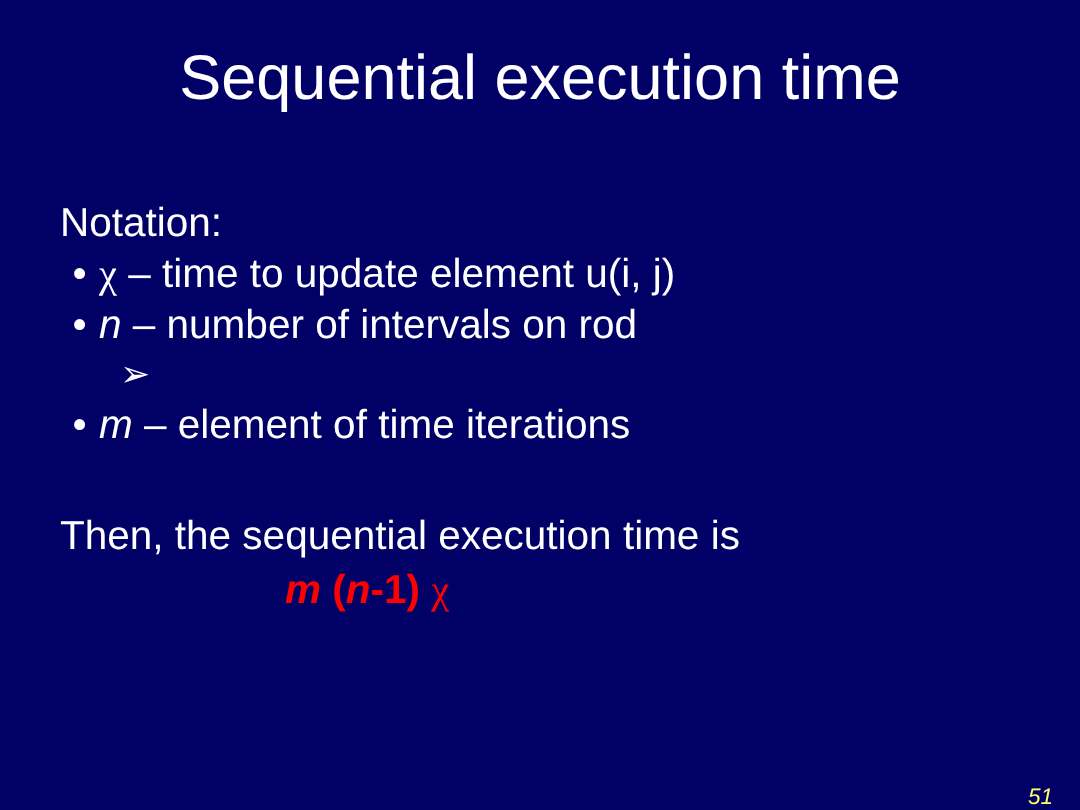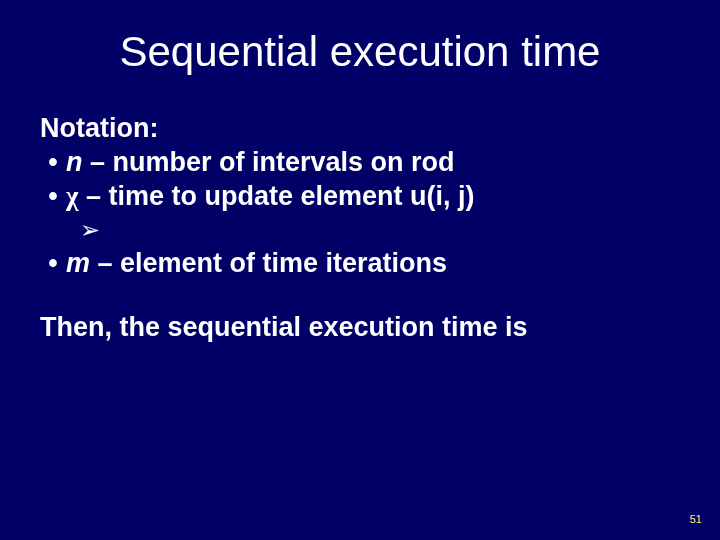--- a/index.html
+++ b/index.html
@@ -19,31 +19,30 @@
     box-sizing: border-box;
     padding: 28px 40px 0 40px;
     width: 720px;
     height: 540px;
     position: relative;
   }
   .title {
     font-size: 42px;
     color: #ffffff;
     text-align: center;
-    margin: 0 0 36px 0;
+    margin: 0 0 56px 0;
     font-weight: normal;
   }
   .body-text {
     font-size: 27px;
     line-height: 1.25;
   }
   .row {
     display: flex;
     align-items: center;
-    font-weight: bold;
   }
   .bullet-dot::before {
     content: "•";
     display: inline-block;
     width: 26px;
     text-align: center;
   }
   .sub-row {
     display: flex;
     align-items: baseline;
@@ -54,76 +53,80 @@
   }
   .sub-row .arrow {
     display: inline-block;
     margin-right: 2px;
     font-size: 24px;
     color: #ffffff;
   }
   .ital { font-style: italic; }
   .chi { font-family: "Times New Roman", serif; }
   .then-block {
-    margin-top: 30px;
+    margin-top: 40px;
   }
   .formula {
     color: #ff0000;
     font-weight: bold;
     font-size: 27px;
     margin-left: 150px;
     margin-top: 2px;
   }
   .formula .chi { font-weight: normal; font-style: normal; }
   .page-num {
     position: absolute;
     right: 18px;
-    bottom: 15px;
+    bottom: 0;
     color: #ffff66;
-    font-size: 11px;
+    font-size: 15px;
+    font-style: italic;
   }
 </style>
 </head>
 <body>
 
 <div class="slide">
 
   <h1 class="title">Sequential execution time</h1>
 
   <div class="body-text">
 
     <div class="row">
       <span>Notation:</span>
     </div>
 
     <div class="row bullet-dot">
       <span>
-        <span class="ital">n</span><span> – number of intervals on rod</span>
+        <span class="chi">χ</span><span> – time to update element u(i, j)</span>
       </span>
     </div>
 
     <div class="row bullet-dot">
       <span>
-        <span class="chi">χ</span><span> – time to update element u(i, j)</span>
+        <span class="ital">n</span><span> – number of intervals on rod</span>
       </span>
     </div>
 
     <div class="sub-row">
       <span class="arrow">➢</span>
     </div>
 
     <div class="row bullet-dot">
       <span>
         <span class="ital">m</span><span> – element of time iterations</span>
       </span>
     </div>
 
     <div class="then-block">
       <div class="row">
         <span>Then, the sequential execution time is</span>
       </div>
+      <div class="formula">
+        <span class="ital">m </span><span>(</span><span class="ital">n</span><span>-1) </span><span class="chi">χ</span>
+      </div>
     </div>
 
   </div>
 
   <div class="page-num">51</div>
 
 </div>
 
 </body></html>

